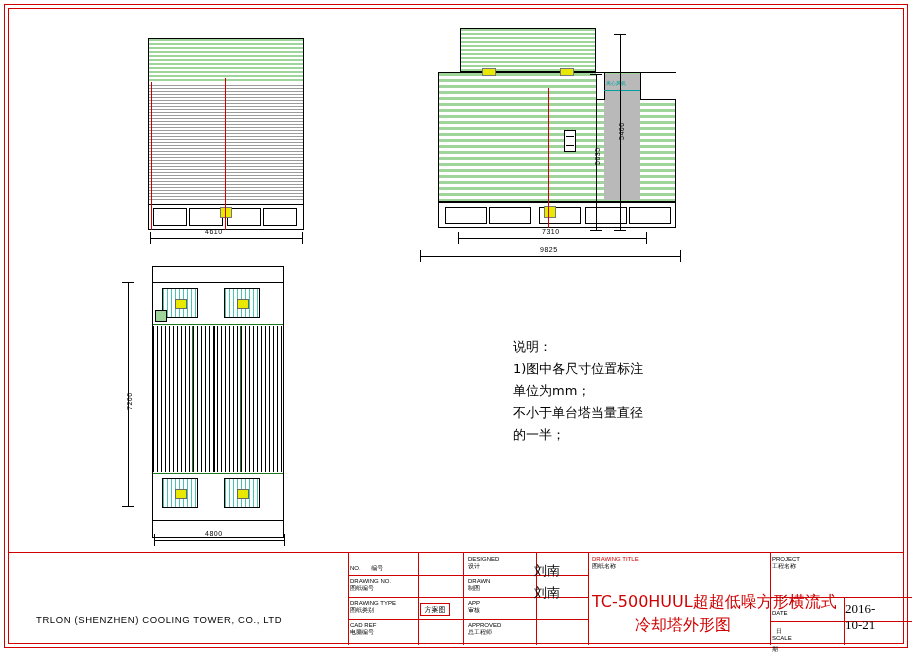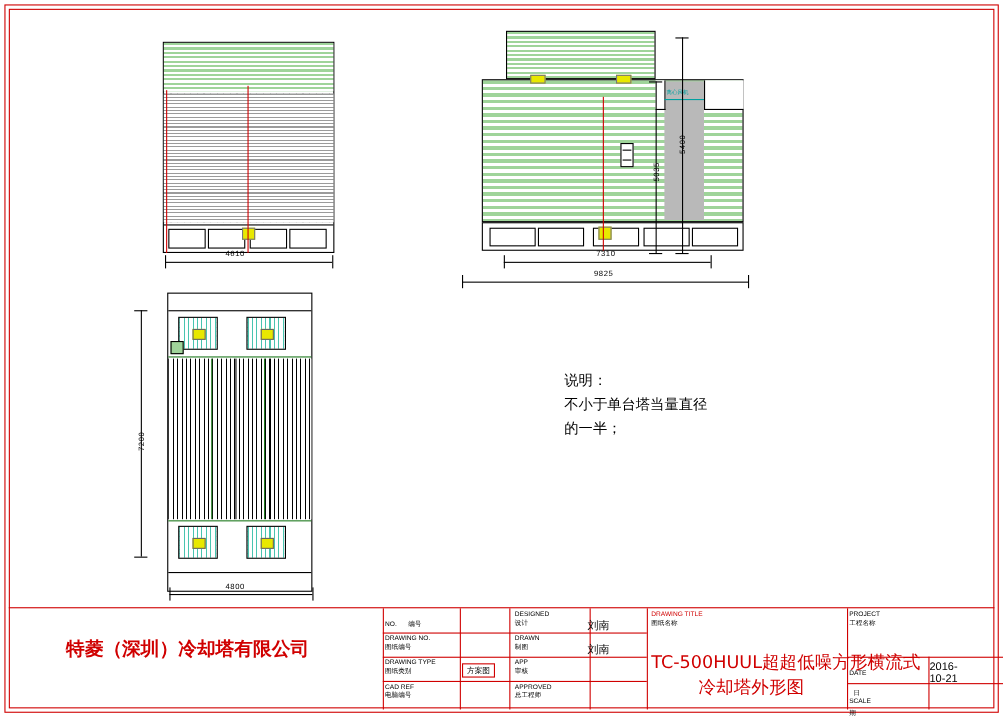--- a/index.html
+++ b/index.html
@@ -60,21 +60,21 @@
   #notes{position:absolute;left:513px;top:336px;width:240px;font-size:13px;line-height:22px;color:#000;
          font-family:"DejaVu Sans",sans-serif;}
   #notes div{white-space:nowrap;}
 
   
   #title{position:absolute;left:8px;top:552px;width:896px;height:92px;border-top:1px solid #d00000;box-sizing:border-box;}
   .tb-v{position:absolute;top:0;width:1px;height:92px;background:#d00000;}
   .tb-h{position:absolute;height:1px;background:#d00000;}
   .lbl-en{font-size:6px;color:#000;font-family:"Liberation Sans",sans-serif;}
   .lbl-cn{font-size:6px;color:#000;font-family:"DejaVu Sans",sans-serif;}
-  .val{font-size:10px;color:#000;font-family:Liberation Sans, sans-serif;}
+  .val{font-size:13px;color:#000;font-family:Liberation Serif, serif;}
   .company-cn{position:absolute;left:60px;top:578px;font-size:17px;font-weight:bold;color:#d00000;font-family:"DejaVu Sans",sans-serif;white-space:nowrap;}
   .company-en{position:absolute;left:36px;top:614px;font-size:9.5px;color:#000;letter-spacing:0.6px;font-family:"Liberation Sans",sans-serif;white-space:nowrap;}
   .dtitle{position:absolute;color:#d00000;font-size:16px;font-family:"DejaVu Sans",sans-serif;white-space:nowrap;}
   .redbox{position:absolute;border:1px solid #d00000;box-sizing:border-box;color:#000;font-size:7px;
           display:flex;align-items:center;justify-content:center;font-family:"DejaVu Sans",sans-serif;}
 </style>
 </head>
 <body>
 
 <div id="sheet">
@@ -185,20 +185,22 @@
   <div class="ln lnv" style="left:646px;top:232px;height:12px;"></div>
   <div class="dim-text" style="left:542px;top:228px;">7310</div>
 
   <div class="ln lnh" style="left:420px;top:256px;width:260px;"></div>
   <div class="ln lnv" style="left:420px;top:250px;height:12px;"></div>
   <div class="ln lnv" style="left:680px;top:250px;height:12px;"></div>
   <div class="dim-text" style="left:540px;top:246px;">9825</div>
 
   <div id="notes">
     <div>说明：</div>
+    <div>1)图中各尺寸位置标注</div>
+    <div>单位为mm；</div>
     <div>不小于单台塔当量直径</div>
     <div>的一半；</div>
   </div>
 
   <div id="title">
 
     <div class="tb-v" style="left:340px;"></div>
     <div class="tb-v" style="left:455px;"></div>
     <div class="tb-v" style="left:580px;"></div>
     <div class="tb-v" style="left:762px;"></div>
@@ -207,21 +209,21 @@
     <div class="tb-h" style="left:340px;top:44px;width:240px;"></div>
     <div class="tb-h" style="left:340px;top:66px;width:240px;"></div>
     <div class="tb-h" style="left:410px;top:0px;width:45px;height:0;"></div>
     <div class="tb-v" style="left:410px;"></div>
     <div class="tb-v" style="left:528px;"></div>
     <div class="tb-h" style="left:762px;top:44px;width:142px;"></div>
     <div class="tb-h" style="left:762px;top:68px;width:142px;"></div>
     <div class="tb-v" style="left:836px;top:44px;height:48px;"></div>
   </div>
 
-  <div class="company-cn">特菱（深圳）冷却塔有限公司</div>
+  <div class="company-en">TRLON (SHENZHEN) COOLING TOWER, CO., LTD</div>
 
   <div class="abs" style="left:350px;top:556px;">
     <span class="lbl-en">NO.</span>
     <span class="lbl-cn" style="margin-left:6px;">编号</span>
   </div>
   <div class="abs" style="left:350px;top:578px;">
     <div class="lbl-en">DRAWING NO.</div>
     <div class="lbl-cn">图纸编号</div>
   </div>
   <div class="abs" style="left:350px;top:600px;">

